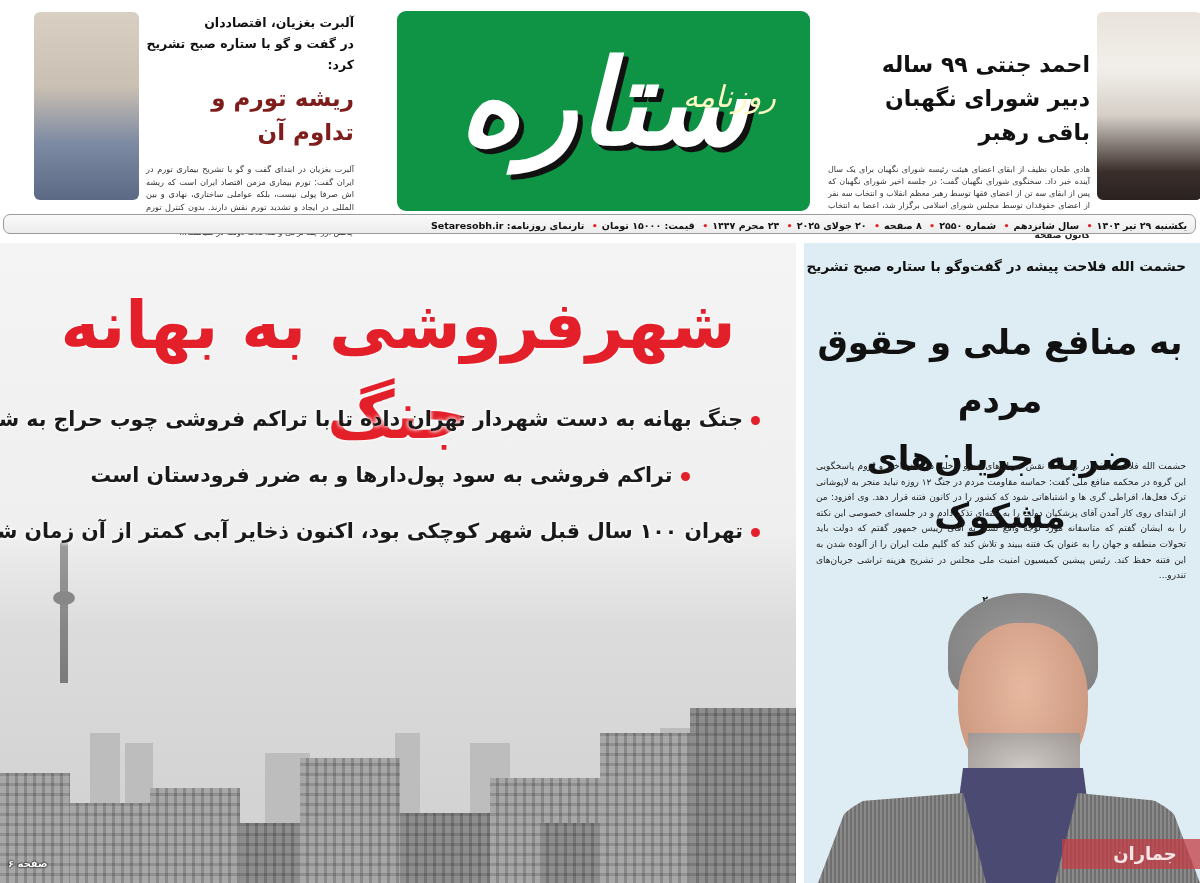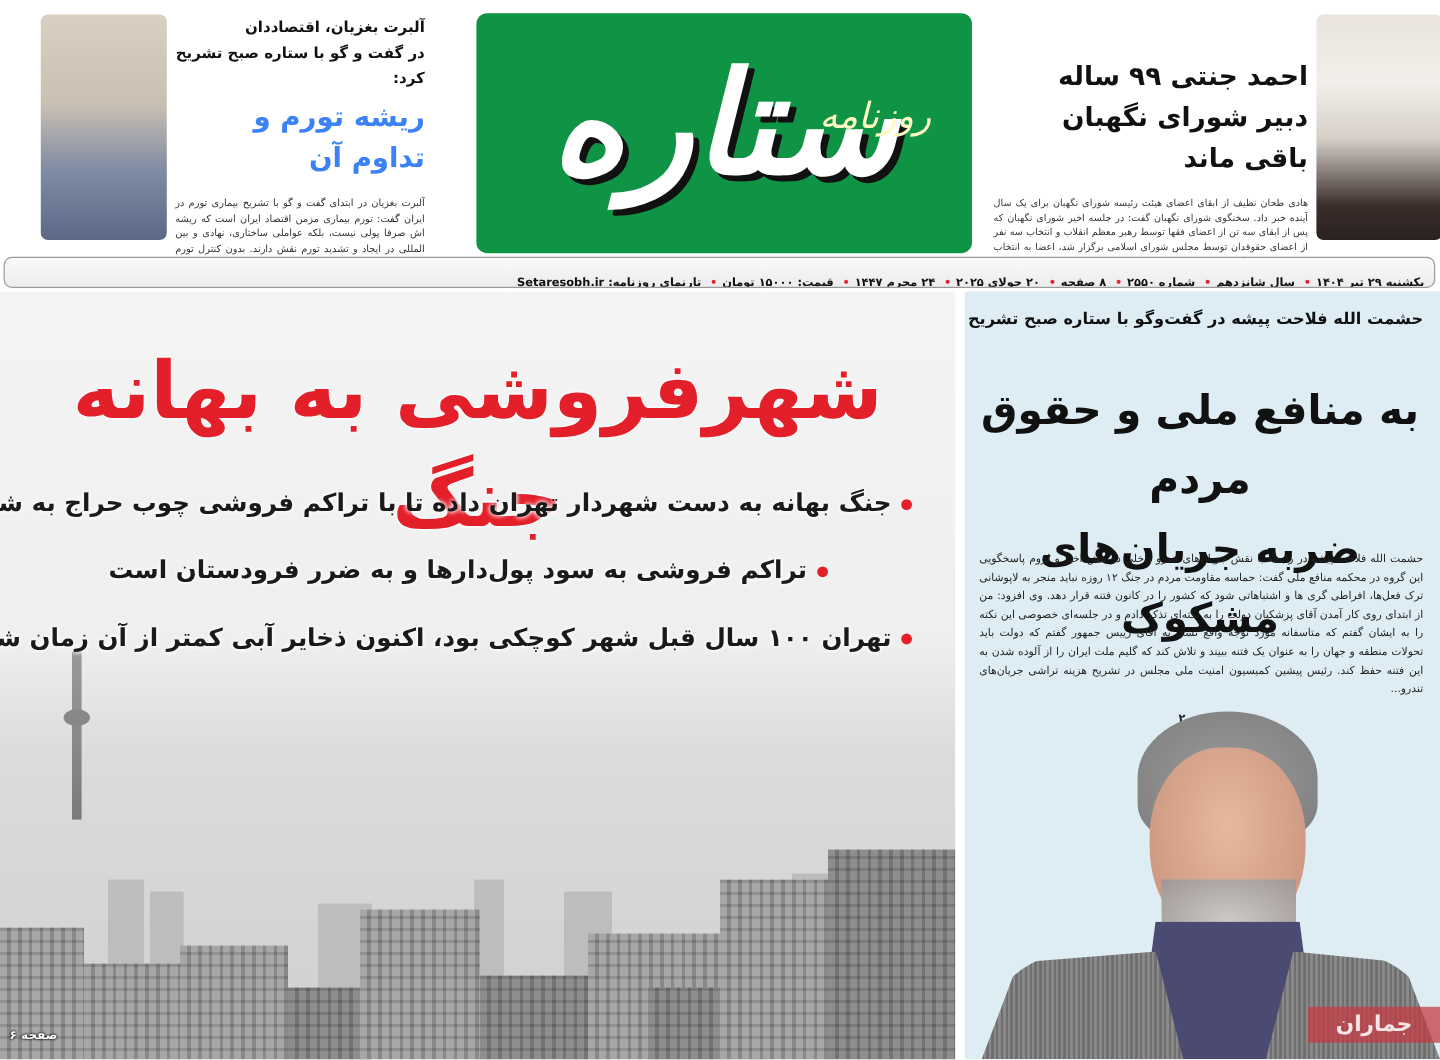--- a/index.html
+++ b/index.html
@@ -12,21 +12,21 @@
   .header { position:absolute; left:0; top:0; width:1200px; height:212px; }
 
   
   .teaser-left { position:absolute; left:2px; top:12px; width:322px; height:195px;margin-left:32px; }
   .teaser-left .photo {
     position:absolute; left:0; top:0; width:105px; height:188px; border-radius:6px; overflow:hidden;
     background:linear-gradient(180deg,#d9cfc2 0%,#c9bfb2 40%,#7d8aa3 70%,#5c6985 100%);
   }
   .teaser-left .text { position:absolute; left:112px; top:0; width:208px; direction:rtl; text-align:right; }
   .kicker-sm { font-size:12.5px; font-weight:bold; line-height:21px; color:#111; }
-  .head-sm { font-size:23px; font-weight:bold; line-height:34px; margin-top:6px; color:#3b82f6; }
+  .head-sm { font-size:23px; font-weight:bold; line-height:34px; margin-top:6px; color:#7f1d1d; }
   .body-sm { font-size:8.2px; line-height:12.6px; color:#333; margin-top:14px; text-align:justify; text-align-last:right; }
   .page-ref { font-size:9px; font-weight:bold; color:#222; margin-top:6px; }
 
   
   .masthead {
     position:absolute; left:397px; top:11px; width:413px; height:200px;
     background:#0f9344; border-radius:9px; overflow:hidden;
   }
   .masthead .title {
     position:absolute; left:0; top:-8px; width:413px; height:210px; direction:rtl;
@@ -47,21 +47,21 @@
     background:linear-gradient(180deg,#e9e3dc 0%,#f2efea 30%,#d6cfc8 55%,#3a2e2b 85%,#2a2220 100%);
   }
   .teaser-right .text { position:absolute; left:0; top:0; width:262px; direction:rtl; text-align:right; }
   .head-md { font-size:22px; font-weight:bold; line-height:34px; margin-top:36px; color:#111; }
   .body-xs { font-size:8px; line-height:12px; color:#333; margin-top:14px; text-align:justify; text-align-last:right; }
 
   
   .dateline {
     position:absolute; left:3px; top:214px; width:1193px; height:20px; box-sizing:border-box;
     border:1px solid #9a9a9a; border-radius:7px; background:linear-gradient(#fafafa,#ececec);
-    direction:rtl; font-size:9.5px; font-weight:bold; color:#111; line-height:18px; padding:12px 8px;
+    direction:rtl; font-size:9.5px; font-weight:bold; color:#111; line-height:18px; padding:2px 8px;
     white-space:nowrap; overflow:hidden;
   }
   .dateline .sep { color:#e0262c; margin:0 4px; }
 
   
   .main-story {
     position:absolute; left:0; top:243px; width:796px; height:640px; overflow:hidden;
     background:linear-gradient(180deg,#f4f4f4 0%,#efefef 45%,#dcdcdc 60%,#cfcfcf 100%);
   }
   .main-headline {
@@ -104,21 +104,21 @@
   .side .pref { font-size:9.5px; font-weight:bold; color:#222; margin-top:10px;text-align:center; }
 
   .portrait { position:absolute; left:14px; top:350px; width:382px; height:290px; }
   .portrait .hair { position:absolute; left:130px; top:0; width:150px; height:110px; border-radius:50% 50% 30% 30%; background:radial-gradient(#9a9a9a,#7d7d7d); }
   .portrait .face { position:absolute; left:140px; top:30px; width:130px; height:165px; border-radius:45% 45% 50% 50%; background:radial-gradient(ellipse at 50% 40%,#e7b89f,#c58f78); }
   .portrait .beard { position:absolute; left:150px; top:140px; width:112px; height:70px; border-radius:0 0 50% 50%; background:radial-gradient(#cfcac6,#9e9793); }
   .portrait .shirt { position:absolute; left:130px; top:175px; width:150px; height:115px; background:#4b4a73; clip-path:polygon(10% 0,90% 0,100% 100%,0 100%); }
   .portrait .jacket { position:absolute; left:0; top:200px; width:382px; height:90px; background:repeating-linear-gradient(90deg,#6f6f6f 0 2px,#8a8a8a 2px 4px); border-radius:80px 80px 0 0; clip-path:polygon(0 100%,8% 10%,38% 0,44% 100%,62% 100%,68% 0,92% 10%,100% 100%); }
   .watermark {
     position:absolute; right:0; bottom:14px; width:110px; height:30px; background:rgba(196,60,70,.75);
-    direction:rtl; color:rgba(255,255,255,.85); font-size:18px; font-weight:bold; text-align:center; line-height:30px;
+    direction:rtl; color:rgba(255,255,255,.85); font-size:18px; font-weight:bold; text-align:center; line-height:30px;padding-left:28px;
   }
 </style>
 </head>
 <body>
 
 <div class="header">
 
   <div class="teaser-left">
     <div class="photo"></div>
     <div class="text">
@@ -133,21 +133,21 @@
   <div class="masthead">
     <div class="title">ستاره صبح</div>
     <div class="sub">روزنامه</div>
   </div>
 
   <div class="teaser-right">
     <div class="photo"></div>
     <div class="text">
       <div class="head-md">
         <div>احمد جنتی ۹۹ ساله</div>
-        <div>دبیر شورای نگهبان باقی ماند</div>
+        <div>دبیر شورای نگهبان باقی رهبر</div>
       </div>
       <div class="body-xs">هادی طحان نظیف از ابقای اعضای هیئت رئیسه شورای نگهبان برای یک سال آینده خبر داد. سخنگوی شورای نگهبان گفت: در جلسه اخیر شورای نگهبان که پس از ابقای سه تن از اعضای فقها توسط رهبر معظم انقلاب و انتخاب سه نفر از اعضای حقوقدان توسط مجلس شورای اسلامی برگزار شد، اعضا به انتخاب هیئت رئیسه پرداختند.</div>
       <div class="page-ref">کانون صفحه</div>
     </div>
   </div>
 </div>
 
 <div class="dateline">
   <span>یکشنبه ۲۹ تیر ۱۴۰۴</span><span class="sep">•</span>
   <span>سال شانزدهم</span><span class="sep">•</span>

